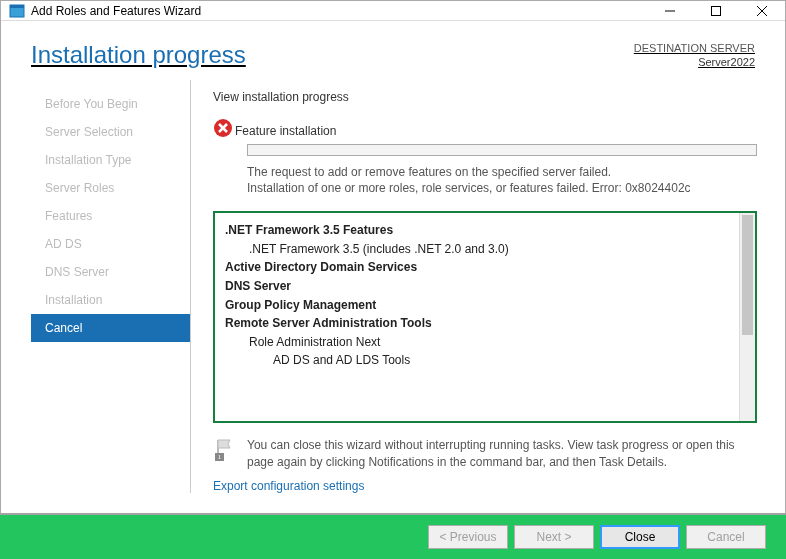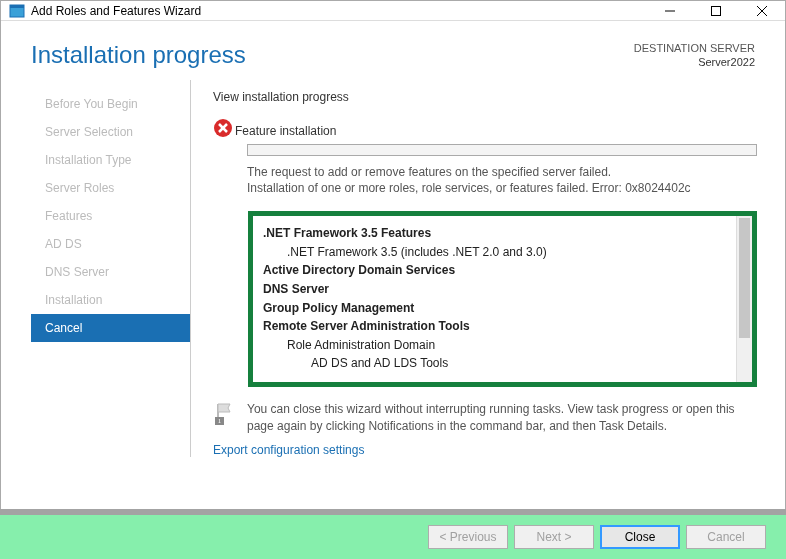--- a/index.html
+++ b/index.html
@@ -2,46 +2,46 @@
 <html><head>
 <meta charset="utf-8">
 <style>
 * { box-sizing: border-box; margin: 0; padding: 0; }
 body { font-family: "Segoe UI", Arial, sans-serif; font-size: 12px; background: #fff; width: 786px; height: 559px; overflow: hidden; border: 1px solid #aaa; }
 .titlebar { height: 20px; display: flex; align-items: center; padding: 0 0 0 8px; border-bottom: 1px solid #ddd; }
 .titlebar .app-icon { width: 16px; height: 16px; margin-right: 6px; }
 .titlebar .title { font-size: 12px; color: #000; flex: 1; }
 .titlebar .win-controls { display: flex; }
 .titlebar .win-btn { width: 46px; height: 30px; display: flex; align-items: center; justify-content: center; cursor: pointer; }
-.page-header { display: flex; align-items: center; padding: 20px 30px 10px 30px; }
+.page-header { display: flex; align-items: center; padding: 20px 30px 10px 30px; text-decoration: underline; }
 .page-header h1 { color: #1a6fb3; font-weight: 300; font-size: 24px; flex: 1; }
 .dest { text-align: right; font-size: 11px; color: #555; line-height: 1.3; }
 .dest .srv { color: #333; }
 .content { display: flex; padding: 0 0 0 30px; }
 .sidebar { width: 160px; padding-top: 10px; border-right: 1px solid #ccc; }
 .sidebar .step { font-size: 12px; color: #bbb; padding: 7px 14px; cursor: default; }
 .sidebar .step.active { background: #1a6fb3; color: #fff; }
 .main { flex: 1; padding: 10px 28px 0 22px; }
 .main .sub-heading { font-size: 12px; color: #333; margin-bottom: 14px; }
 .status-row { display: flex; align-items: flex-end; gap: 2px; margin-bottom: 6px; }
 .status-text { font-size: 12px; color: #333; }
 .progress-bar { height: 12px; border: 1px solid #aaa; background: #f4f4f4; margin: 2px 0 8px 34px; }
 .msg { color: #555; font-size: 12px; line-height: 1.4; margin-left: 34px; margin-bottom: 14px; }
-.features-box { border: 5px solid #15803d; height: 176px; position: relative; display: flex; margin-left: 35px; }
+.features-box { border: 2px solid #15803d; height: 212px; position: relative; display: flex; }
 .features-list { flex: 1; overflow: hidden; padding: 8px 10px; font-size: 12px; color: #222; line-height: 1.55; }
 .features-list .lvl0 { font-weight: bold; }
 .features-list .lvl1 { padding-left: 24px; }
 .features-list .lvl2 { padding-left: 48px; }
 .features-list .lvl3 { padding-left: 72px; }
 .scrollbar { width: 16px; background: #f0f0f0; border-left: 1px solid #ddd; position: relative; }
 .scroll-thumb { position: absolute; top: 2px; left: 2px; right: 2px; height: 120px; background: #c6c6c6; }
 .info-row { display: flex; align-items: flex-start; gap: 10px; margin-top: 14px; }
 .info-text { font-size: 12px; color: #555; line-height: 1.4; }
 .link { color: #1a6fb3; font-size: 12px; cursor: pointer; margin-top: 8px; display: inline-block; }
-.footer { position: absolute; bottom: 0; left: 0; right: 0; border-top: 6px solid #a3a3a3; padding: 10px 20px; display: flex; justify-content: flex-end; gap: 6px; background: #86efac; }
+.footer { position: absolute; bottom: 0; left: 0; right: 0; border-top: 2px solid #a3a3a3; padding: 10px 20px; display: flex; justify-content: flex-end; gap: 6px; background: #22c55e; }
 .footer .btn { min-width: 80px; height: 24px; font-size: 12px; border: 1px solid #adadad; background: #e7e7e7; cursor: pointer; }
 .footer .btn:disabled { color: #a0a0a0; background: #f0f0f0; cursor: default; }
 .footer .btn.primary { border: 2px solid #3399ff; background: #e7e7e7; color: #000; }
 .flag-icon { width: 24px; height: 24px; flex-shrink: 0; }
 .error-icon { width: 20px; height: 20px; flex-shrink: 0; }
 </style>
 </head>
 <body>
 
 <div class="titlebar">
@@ -112,21 +112,21 @@
     </div>
 
     <div class="features-box">
       <div class="features-list" id="features-list">
           <div class="lvl0" style="font-weight: bold;">.NET Framework 3.5 Features</div>
           <div class="lvl1">.NET Framework 3.5 (includes .NET 2.0 and 3.0)</div>
           <div class="lvl0" style="font-weight: bold;">Active Directory Domain Services</div>
           <div class="lvl0" style="font-weight: bold;">DNS Server</div>
           <div class="lvl0" style="font-weight: bold;">Group Policy Management</div>
           <div class="lvl0" style="font-weight: bold;">Remote Server Administration Tools</div>
-          <div class="lvl1">Role Administration Domain</div>
+          <div class="lvl1">Role Administration Next</div>
           <div class="lvl2">AD DS and AD LDS Tools</div>
         </div>
       <div class="scrollbar">
         <div class="scroll-thumb"></div>
       </div>
     </div>
 
     <div class="info-row">
       <svg class="flag-icon" viewBox="0 0 24 24">
         <path d="M5 3 L5 21" stroke="#bbb" stroke-width="2"></path>

